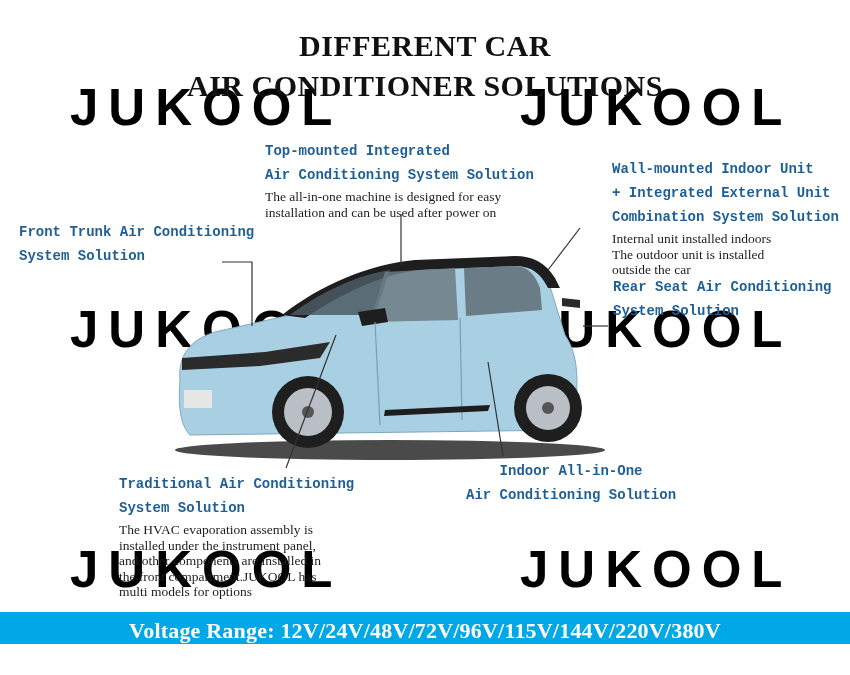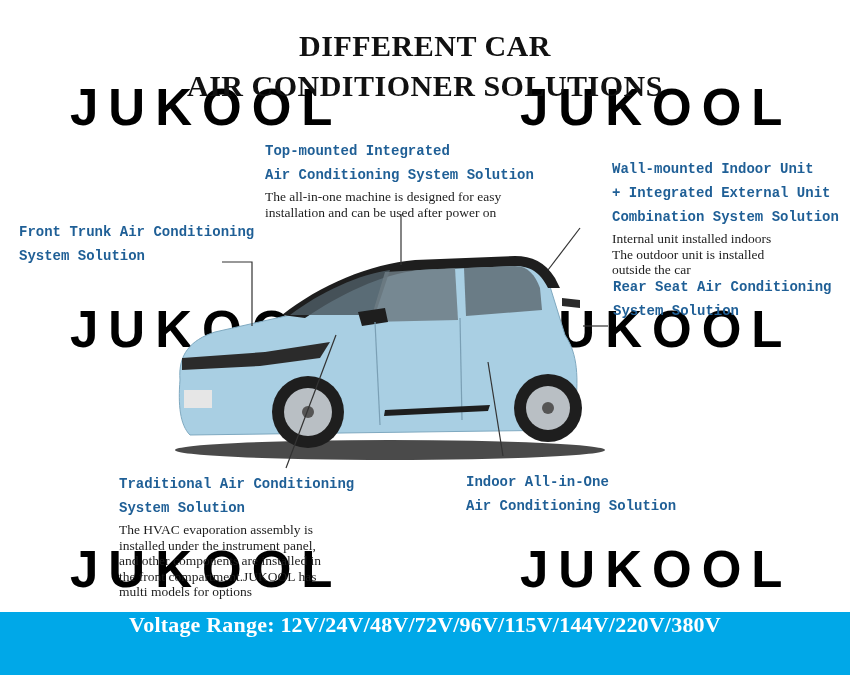--- a/index.html
+++ b/index.html
@@ -24,22 +24,22 @@
       margin: 0; font-family: Liberation Mono, monospace; font-weight: bold;
       color: #1f5f96; font-size: 14px; line-height: 24px; white-space: pre-line;
     }
     .block p {
       margin: 2px 0 0 0; font-family: "Liberation Serif", serif;
       font-size: 13.5px; line-height: 15.5px; color: #1d1d1d; white-space: pre-line;
     }
     svg.car { position: absolute; left: 170px; top: 240px; z-index: 1; }
     svg.leaders { position: absolute; left: 0; top: 0; z-index: 3; pointer-events: none; }
     .banner {
-      position: absolute; left: 0; top: 612px; width: 850px; height: 64px;
-      background: #00a8e8; display: flex; align-items: flex-start; justify-content: center; z-index: 2;
+      position: absolute; left: 0; top: 612px; width: 850px; height: 32px;
+      background: #00a8e8; display: flex; align-items: flex-end; justify-content: center; z-index: 2;
     }
     .banner span {
       color: #ffffff; font-family: "Liberation Serif", serif; font-weight: bold;
       font-size: 22px; letter-spacing: 0.2px;
     }
   </style>
 </head>
 <body>
 
 <div class="watermark" style="left:70px;top:78px;">JUKOOL</div>
@@ -133,20 +133,20 @@
 <div class="block" style="left:119px;top:472px;">
   <h3>Traditional Air Conditioning
 System Solution</h3>
   <p>The HVAC evaporation assembly is
 installed under the instrument panel,
 and other components are installed in
 the front compartment.JUKOOL has
 multi models for options</p>
 </div>
 
-<div class="block" style="left:466px;top:470px;">
+<div class="block" style="left:466px;top:459px;text-align:center;">
   <h3>Indoor All-in-One
 Air Conditioning Solution</h3>
 </div>
 
 <div class="banner">
   <span>Voltage Range: 12V/24V/48V/72V/96V/115V/144V/220V/380V</span>
 </div>
 
 </body></html>

